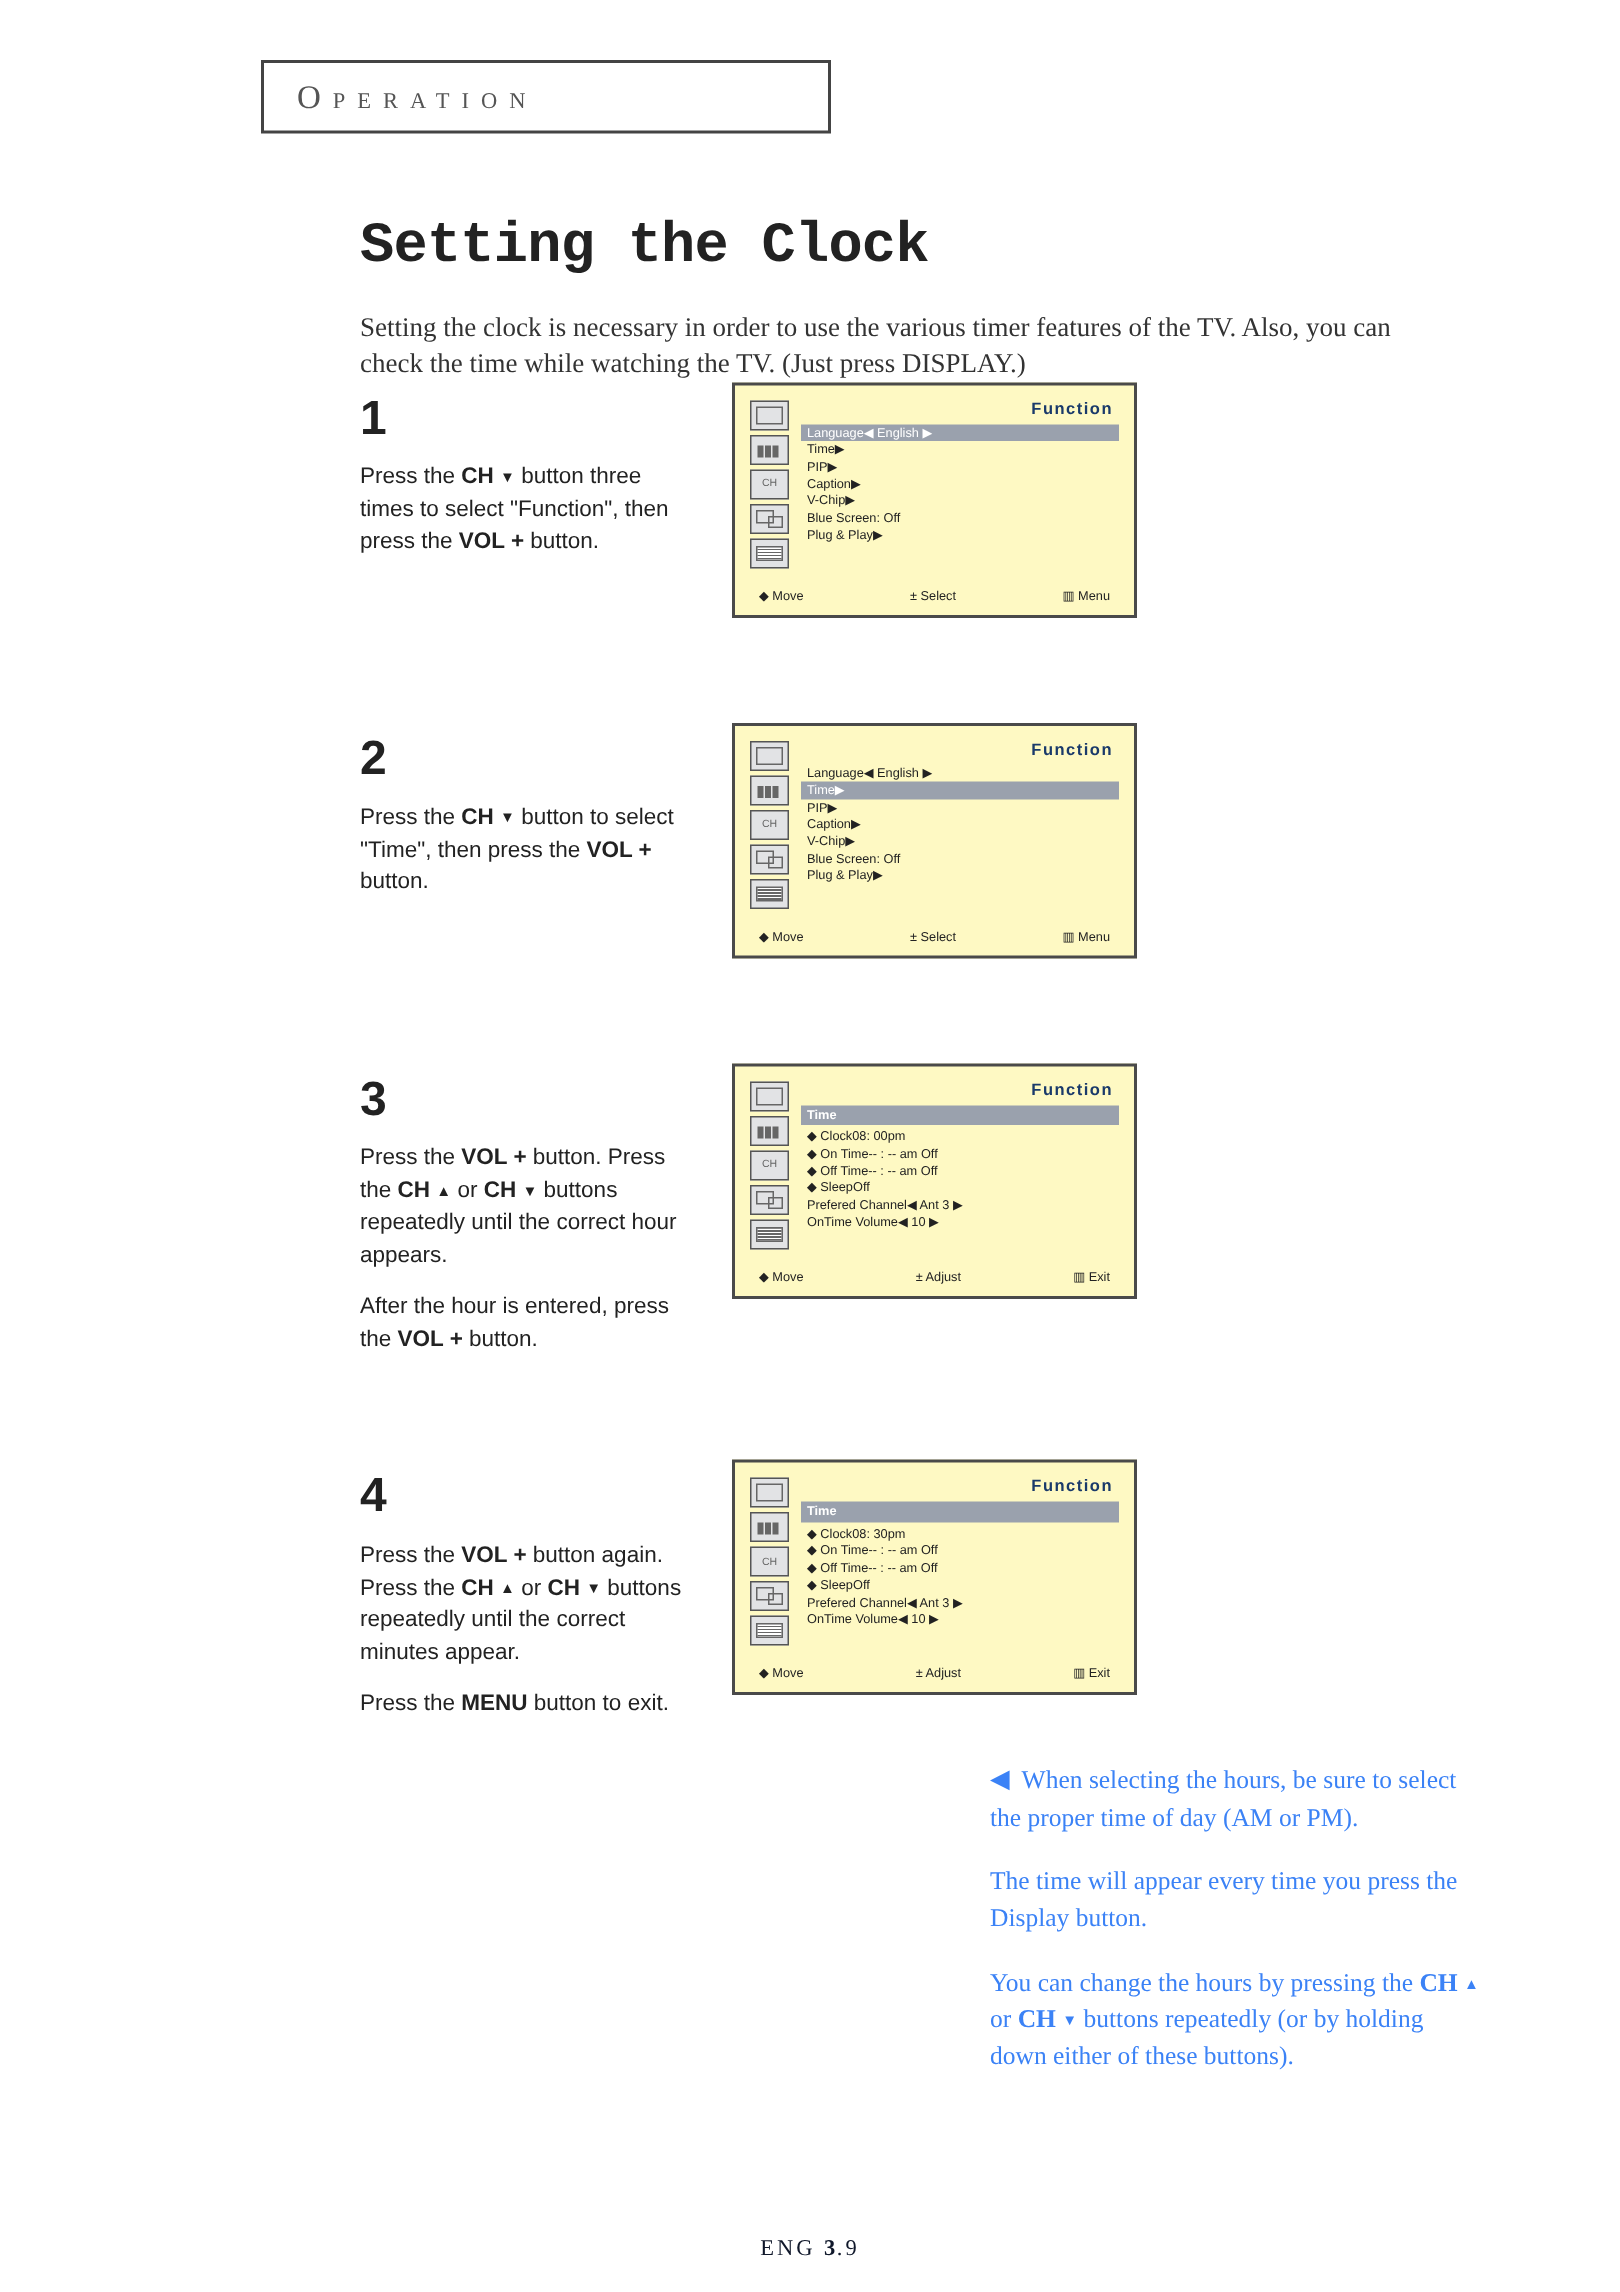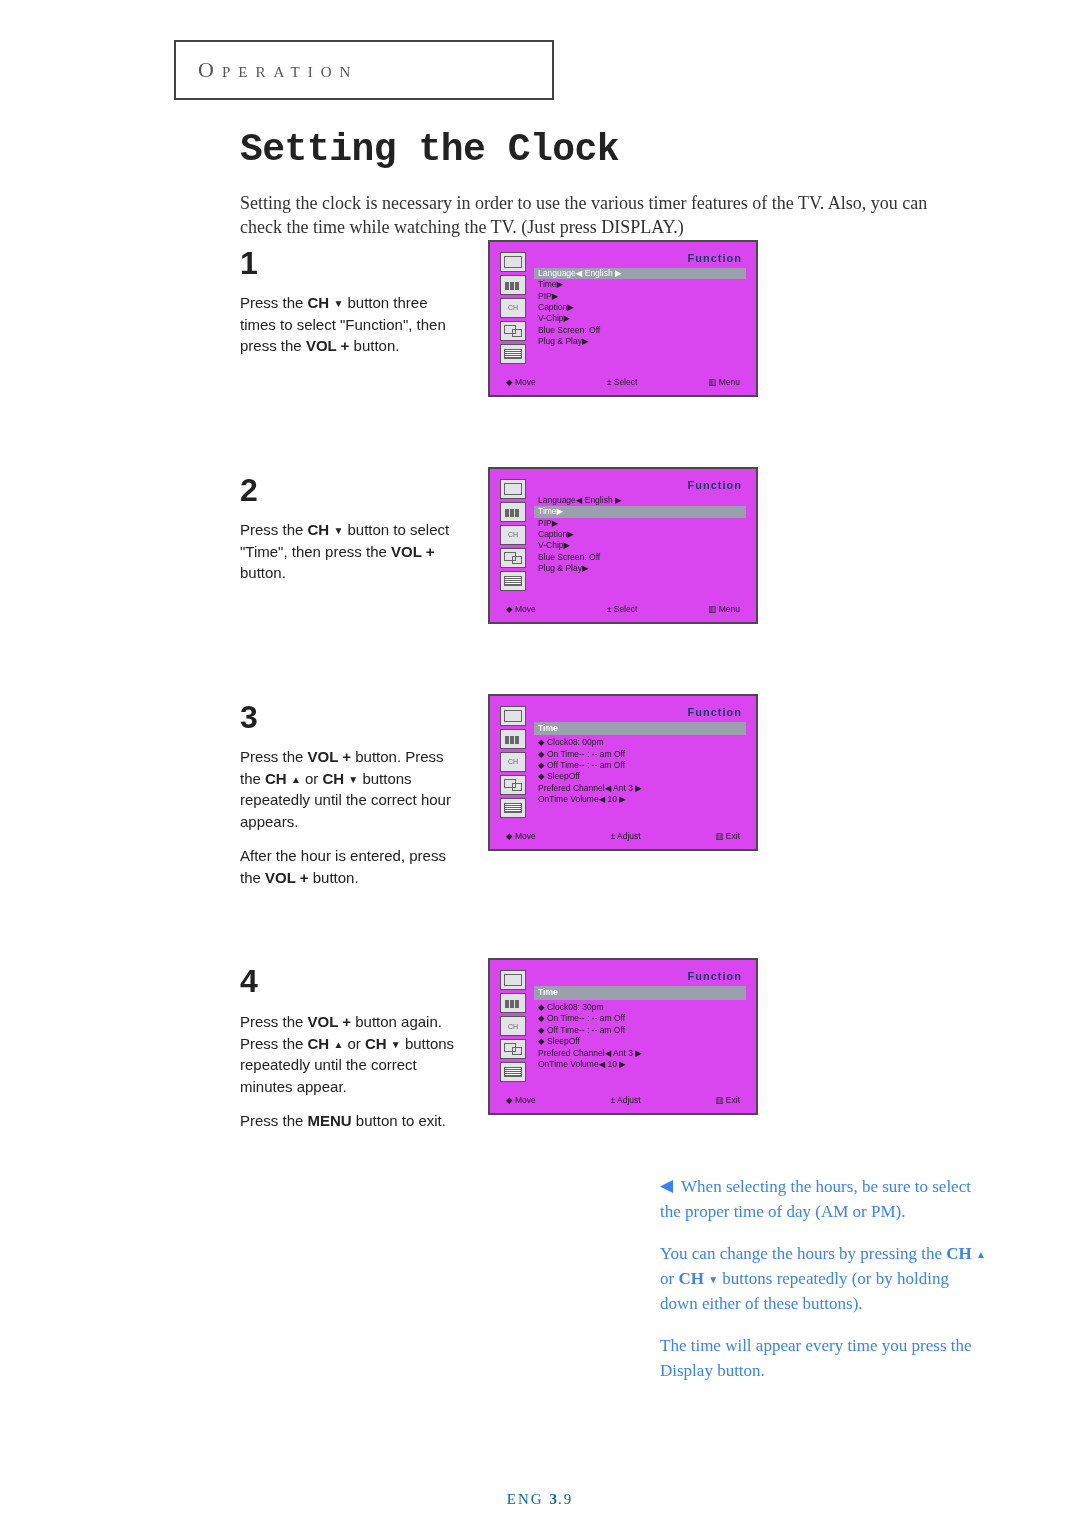--- a/index.html
+++ b/index.html
@@ -13,59 +13,59 @@
     padding-top: 40px;
   }
   .page {
     width: 860px;
     margin: 0 auto;
     position: relative;
   }
   .chip-box {
     border: 2px solid #444;
     width: 380px;
-    height: 60px;
+    height: 49px;
     padding: 12px 22px;
     margin-left: 64px;
-    margin-bottom: 28px;
+    margin-bottom: 54px;
     display: flex;
     align-items: center;
   }
   .chip-text { font-size: 22px; letter-spacing: 8px; color: #555; font-variant: small-caps; }
   .title { font-family: Liberation Mono, monospace; font-weight: bold; font-size: 38px; letter-spacing: -0.5px; margin-left: 130px; margin-bottom: 20px; }
   .intro { font-size: 18px; line-height: 1.35; color: #333; margin-left: 130px; max-width: 740px; }
 
   .step { display: flex; gap: 28px; margin-left: 130px; margin-bottom: 70px; align-items: flex-start; }
   .step-left { width: 220px; font-family: Arial, Helvetica, sans-serif; font-size: 15px; line-height: 1.45; color: #222; }
   .step-num { font-family: Verdana, Arial, sans-serif; font-size: 32px; font-weight: bold; margin-bottom: 6px; }
   .step-left b { font-weight: bold; }
   .tri { display: inline-block; font-size: 10px; line-height: 10px; vertical-align: 1px; }
   .step-left p + p { margin-top: 12px; }
 
   
   .osd {
-    width: 270px; border: 2px solid #4a4a4a; background: #d946ef; font-family: Verdana, Arial, sans-serif;
+    width: 270px; border: 2px solid #4a4a4a; background: #fef9c3; font-family: Verdana, Arial, sans-serif;
     padding: 10px 10px 8px 10px; font-size: 9px; color: #222; position: relative;
   }
   .osd-inner { display: flex; gap: 8px; }
   .osd-icons { width: 26px; display: flex; flex-direction: column; gap: 3px; }
   .osd-icon { width: 26px; height: 20px; border: 1.5px solid #555; background: #e2e3e5; position: relative; }
   .osd-body { flex: 1; }
   .osd-title { text-align: right; font-weight: bold; letter-spacing: 1px; font-size: 11px; margin-bottom: 4px; color: #1a3a6a; padding-right: 4px; }
   .osd-rows { font-size: 8.5px; line-height: 1.35; }
   .osd-row { display: flex; padding: 0 4px; }
   .osd-row.sel { background: #9aa1ad; color: #fff; }
   .osd-sub { background: #9aa1ad; color: #fff; padding: 1px 4px; margin-bottom: 2px; font-weight: bold; }
   .osd-foot { display: flex; justify-content: space-between; padding: 6px 6px 0 6px; border-top: 1px solid transparent; font-size: 8.5px; margin-top: 6px; }
 
   .sidenote { position: absolute; right: -20px; top: 1135px; width: 330px; font-size: 17px; line-height: 1.45; color: #3b82f6; }
   .sidenote p { margin-bottom: 18px; }
   .sidenote .lead-tri { display: inline-block; margin-right: 8px; transform: translateY(-1px); }
   .sidenote b { font-weight: bold; }
-  .foot-page { text-align: center; font-size: 15px; letter-spacing: 2px; color: #0369a1; position: absolute; bottom: 20px; width: 100%; left: 0; }
+  .foot-page { text-align: center; font-size: 15px; letter-spacing: 2px; color: #0f172a; position: absolute; bottom: 20px; width: 100%; left: 0; }
   .foot-page b { font-weight: bold; letter-spacing: 1px; }
 
   
   .ig1::after{content:"";position:absolute;inset:3px;border:1px solid #666;}
   .ig2::after{content:"";position:absolute;left:4px;top:6px;width:4px;height:8px;background:#666;box-shadow:5px 0 0 #666,10px 0 0 #666;}
   .ig3::after{content:"CH";position:absolute;inset:0;display:flex;align-items:center;justify-content:center;font-size:7px;color:#666;}
   .ig4::after{content:"";position:absolute;left:3px;top:3px;width:10px;height:7px;border:1px solid #666;}
   .ig4::before{content:"";position:absolute;right:3px;bottom:3px;width:8px;height:6px;border:1px solid #666;}
   .ig5::after{content:"";position:absolute;inset:4px 3px;border:1px solid #666;background:repeating-linear-gradient(#fff,#fff 1px,#666 1px,#666 2px);}
 </style>
@@ -307,22 +307,22 @@
       <div class="osd-foot">
           <span>◆ Move</span>
           <span>± Adjust</span>
           <span>▥ Exit</span>
         </div>
     </div>
   </div>
 
   <div class="sidenote">
     <p><span class="lead-tri">◀</span><span>When selecting the hours, be sure to select the proper time of day (AM or PM).</span></p>
+    <p>The time will appear every time you press the Display button.</p>
     <p>
       <span>You can change the hours by pressing the </span><b>CH </b><span class="tri">▲</span><span> or </span><b>CH </b><span class="tri">▼</span><span> buttons repeatedly (or by holding down either of these buttons).</span>
     </p>
-    <p>The time will appear every time you press the Display button.</p>
   </div>
 </div>
 
 <div class="foot-page">
   <span>ENG </span><b>3</b><span>.9</span>
 </div>
 
 </body></html>

